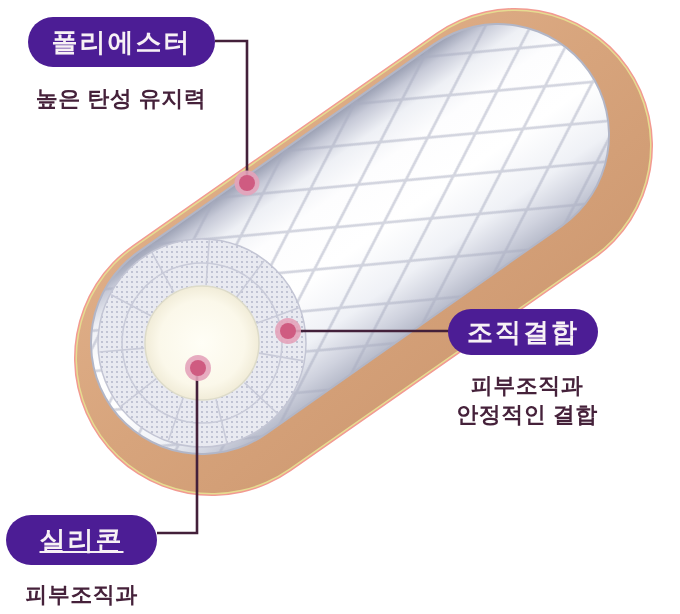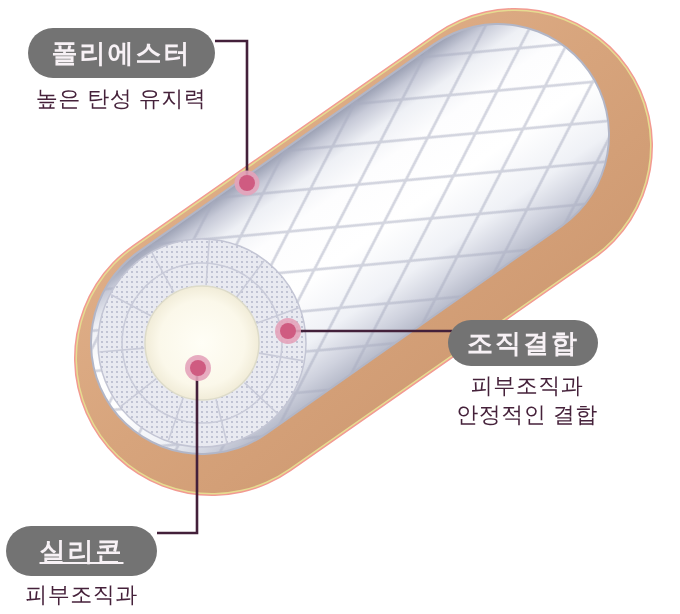--- a/index.html
+++ b/index.html
@@ -6,35 +6,34 @@
   .stage{
     position:relative;
     width:680px;height:614px;
     background:#ffffff;
     overflow:hidden;
     font-family:"Liberation Sans","DejaVu Sans",sans-serif;
   }
   .art{position:absolute;left:0;top:0;width:680px;height:614px;}
   .pill{
     position:absolute;
-    background:#737373;
+    background:#4c1d95;
     color:#f7f1f5;
     border-radius:26px;
     display:flex;align-items:center;justify-content:center;
     font-size:26px;font-weight:700;letter-spacing:2px;
     line-height:1;
-    margin-top:11px;
   }
   .pill-polyester{left:28px;top:17px;width:187px;height:50px;}
   .pill-tissue{left:448px;top:309px;width:150px;height:46px;}
   .pill-silicone{left:6px;top:515px;width:151px;height:50px;text-decoration:underline;}
   .desc{
     position:absolute;
     color:#45213a;
-    font-size:22px;font-weight:400;
+    font-size:22px;font-weight:700;
     line-height:29px;
     text-align:center;
     letter-spacing:0.5px;
     white-space:nowrap;
   }
   .desc-polyester{left:21px;top:84px;width:200px;}
   .desc-tissue{left:437px;top:371px;width:180px;}
   .desc-silicone{left:6px;top:580px;width:151px;}
 </style>
 </head>

